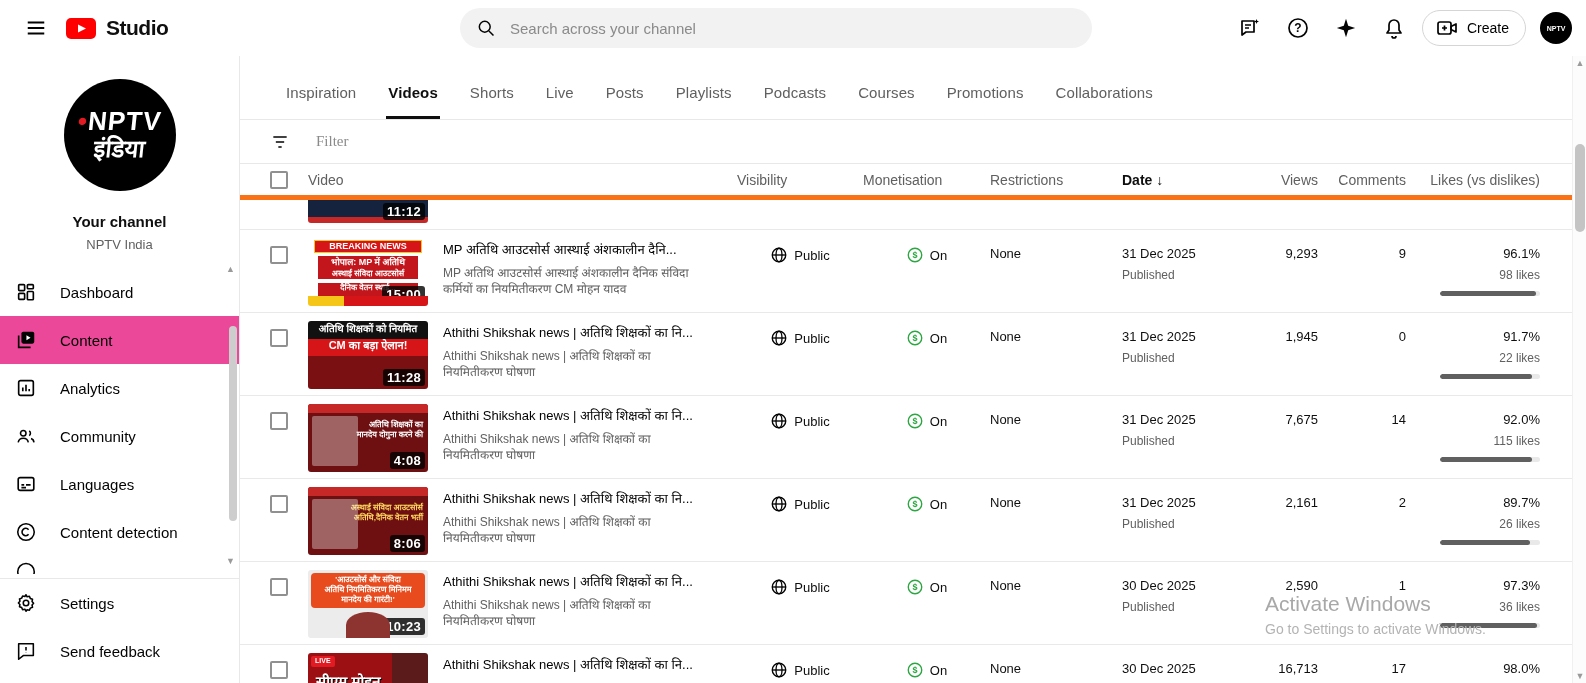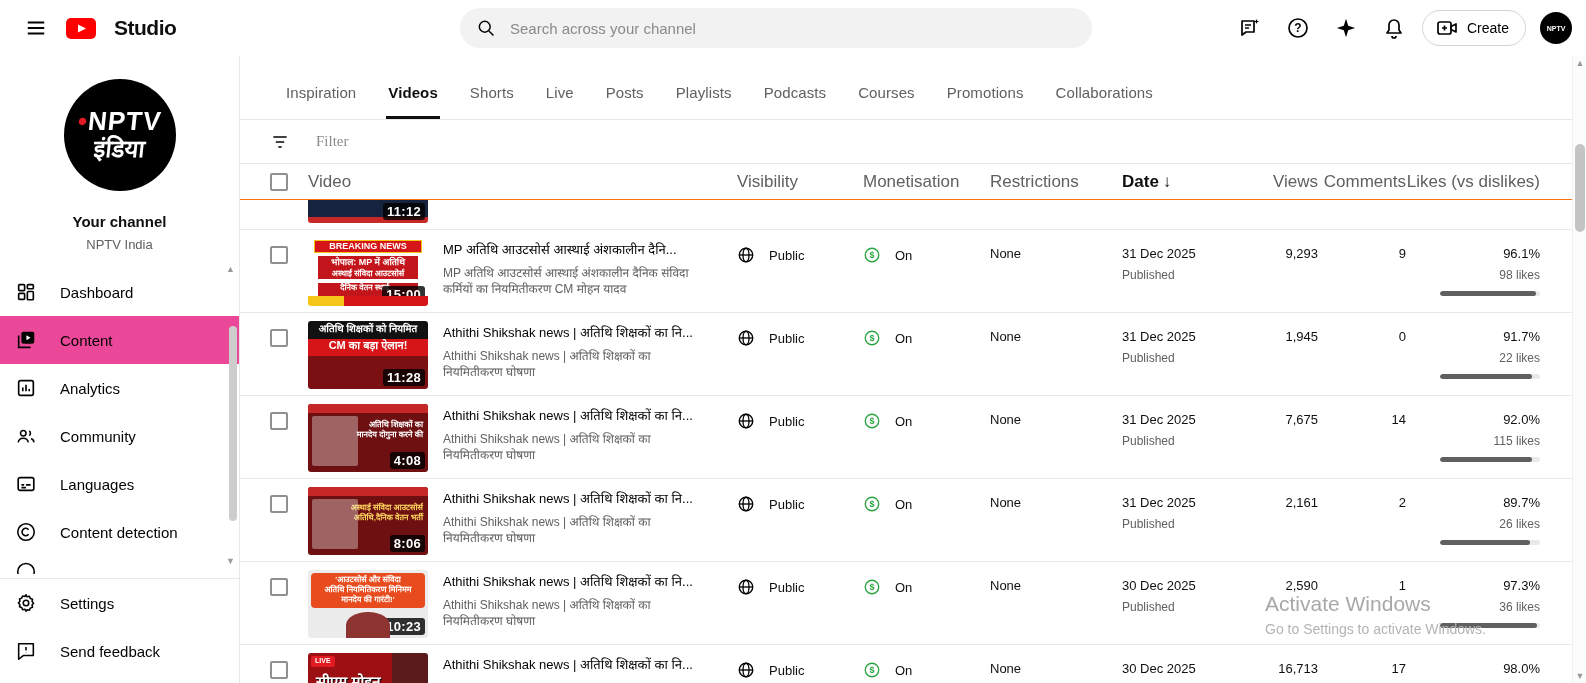--- a/index.html
+++ b/index.html
@@ -3,21 +3,21 @@
 <meta charset="utf-8">
 <style>
   * { margin:0; padding:0; box-sizing:border-box; }
   html,body { width:1586px; height:683px; overflow:hidden; background:#fff;
     font-family:"Liberation Sans","DejaVu Sans",sans-serif; color:#0f0f0f; }
   svg { display:block; }
 
   
   .header { height:56px; display:flex; align-items:center; padding:0 16px 0 16px; position:relative; background:#fff; }
   .hamburger { width:40px; height:40px; display:flex; align-items:center; justify-content:center; cursor:pointer; border-radius:50%; }
-  .logo { display:flex; align-items:center; margin-left:8px; gap:16px; }
+  .logo { display:flex; align-items:center; margin-left:8px; gap:8px; }
   .logo-word { font-size:21px; font-weight:bold; letter-spacing:-0.5px; font-family:"Liberation Sans",sans-serif; }
   .searchwrap { position:absolute; left:460px; width:632px; height:40px; background:#f2f2f2; border-radius:20px; display:flex; align-items:center; padding:0 16px; }
   .searchwrap input { border:none; outline:none; background:transparent; font-size:15px; flex:1; margin-left:14px; color:#0f0f0f; font-family:inherit; }
   .searchwrap input::placeholder { color:#8a8a8a; }
   .hright { position:absolute; right:14px; display:flex; align-items:center; gap:8px; }
   .hicon { width:40px; height:40px; display:flex; align-items:center; justify-content:center; border-radius:50%; cursor:pointer; }
   .create-btn { display:flex; align-items:center; gap:8px; border:1px solid #d5d5d5; border-radius:18px; height:36px; padding:0 16px 0 12px; background:#fff; font-size:14px; font-weight:500; cursor:pointer; font-family:inherit; }
   .avatar-sm { width:32px; height:32px; border-radius:50%; background:#000; color:#fff; display:flex; align-items:center; justify-content:center; font-size:7px; font-weight:bold; margin-left:6px; cursor:pointer; overflow:hidden; text-align:center; line-height:1; }
 
   
@@ -44,36 +44,36 @@
   
   .main { flex:1; position:relative; overflow:hidden; }
   .tabsbar { height:64px; display:flex; align-items:flex-end; gap:0; padding-left:30px; border-bottom:1px solid #e8e8e8; }
   .tab { background:none; border:none; font-family:inherit; font-size:15px; color:#606060; padding:0 16px 18px 16px; cursor:pointer; position:relative; letter-spacing:0.1px; }
   .tab.active { color:#0f0f0f; font-weight:bold; }
   .tab.active::after { content:""; position:absolute; left:14px; right:14px; bottom:0; height:3px; background:#0f0f0f; }
   .filterbar { height:44px; display:flex; align-items:center; padding-left:30px; gap:26px; border-bottom:1px solid #e8e8e8; cursor:pointer;font-family:Liberation Serif, serif; }
   .filter-label { color:#8a8a8a; font-size:15px; }
 
   .grid { display:grid; grid-template-columns:38px 135px 294px 126px 127px 132px 140px 56px 88px 134px; padding:0 32px 0 30px; }
-  .thead { height:36px; align-items:center; border-bottom:1px solid #f97316; font-size:17px; color:#606060; font-weight:500; }
+  .thead { height:36px; align-items:center; border-bottom:5px solid #f97316; font-size:14px; color:#606060; font-weight:500; }
   .thead .r { text-align:right; }
   .thead .date-h { color:#0f0f0f; font-weight:bold; display:flex; align-items:center; gap:4px; cursor:pointer; }
   .cb { width:18px; height:18px; border:2px solid #909090; border-radius:2px; background:#fff; cursor:pointer; }
 
   .rows-viewport { height:483px; overflow:hidden; position:relative; }
   .clip-top { height:30px; overflow:hidden; position:relative; }
   .clip-top .vrow { position:absolute; bottom:0; left:0; right:0; }
   .vrow { height:83px; border-bottom:1px solid #e9e9e9; background:#fff; }
   .vrow > .cell { padding-top:16px; font-size:13px; }
   .vrow .cbcell { padding-top:16px; }
   .thumbcell { padding-top:8px !important; }
   .titlecell { padding-top:10px !important; padding-right:18px; }
   .vtitle { font-size:13px; font-weight:500; color:#030303; white-space:nowrap; overflow:hidden; cursor:pointer; }
   .vdesc { font-size:12px; color:#606060; margin-top:7px; line-height:1.35; max-width:252px; }
-  .iconlab { display:flex; align-items:center; gap:14px; }
+  .iconlab { display:flex; align-items:center; gap:6px;justify-content:center; }
   .sub { font-size:12px; color:#606060; margin-top:7px; }
   .r { text-align:right; }
   .likescell { display:flex; flex-direction:column; align-items:flex-end; }
   .likes-sub { font-size:12px; color:#606060; margin-top:7px; }
   .bar { width:100px; height:5px; background:#e9e9e9; border-radius:3px; margin-top:9px; overflow:hidden; }
   .bar > div { height:100%; background:#606060; border-radius:3px; }
 
   
   .thumb { width:120px; height:68px; border-radius:3px; position:relative; overflow:hidden; background:#888; cursor:pointer; flex:none; }
   .dur { position:absolute; right:3px; bottom:3px; background:rgba(0,0,0,0.8); color:#fff; font-size:13px; font-weight:bold; padding:1px 4px; border-radius:3px; letter-spacing:0.3px; }

